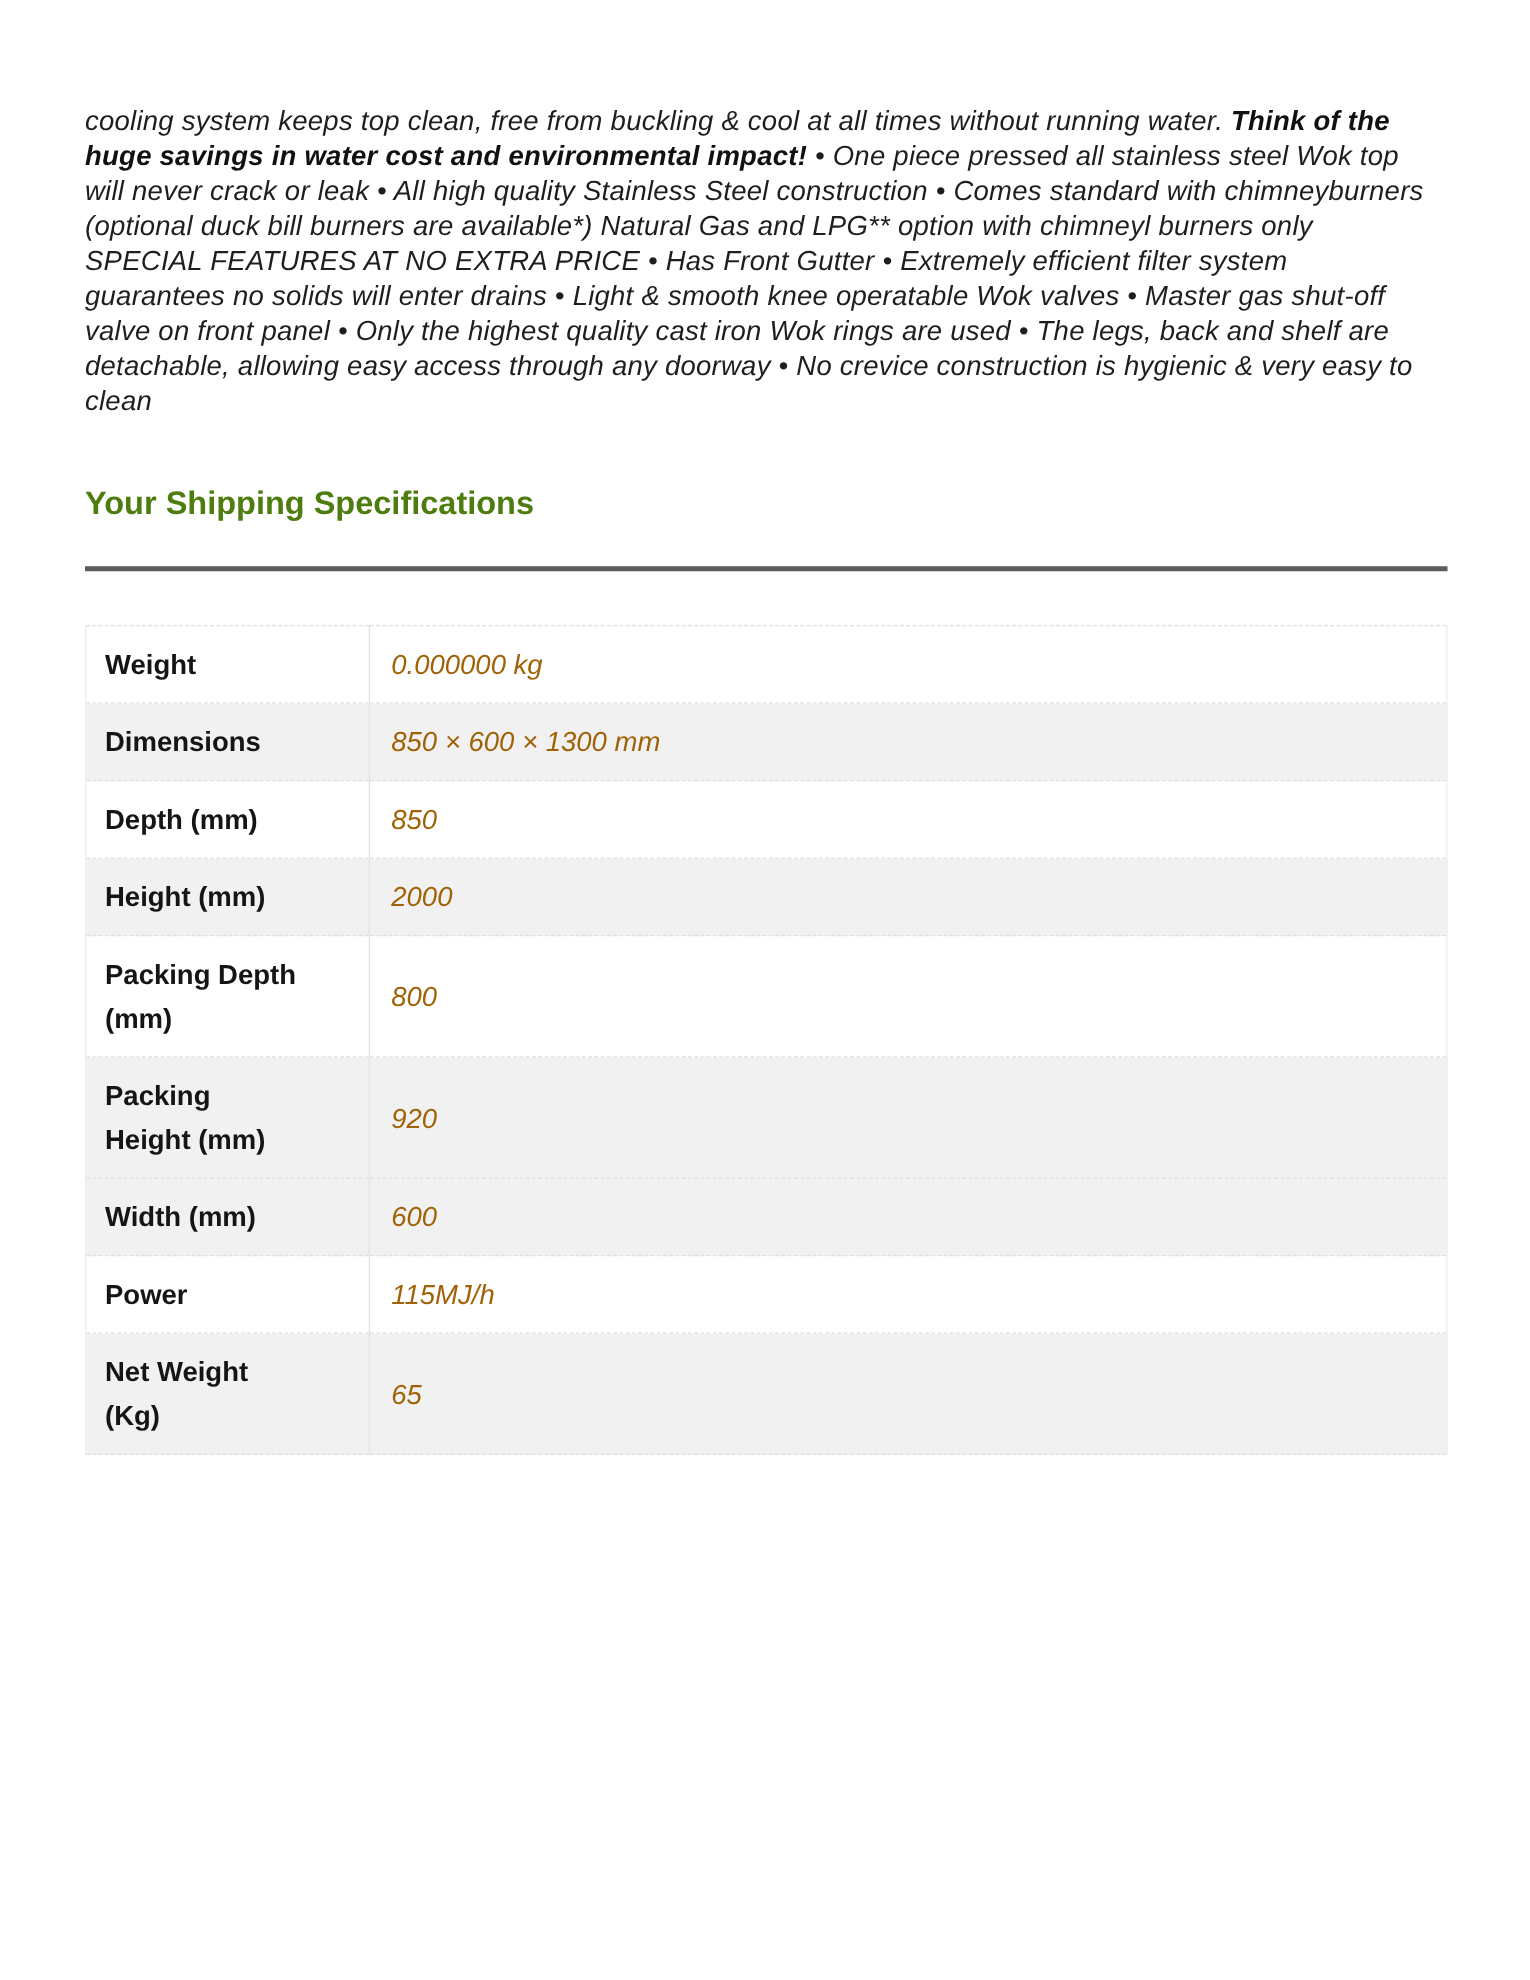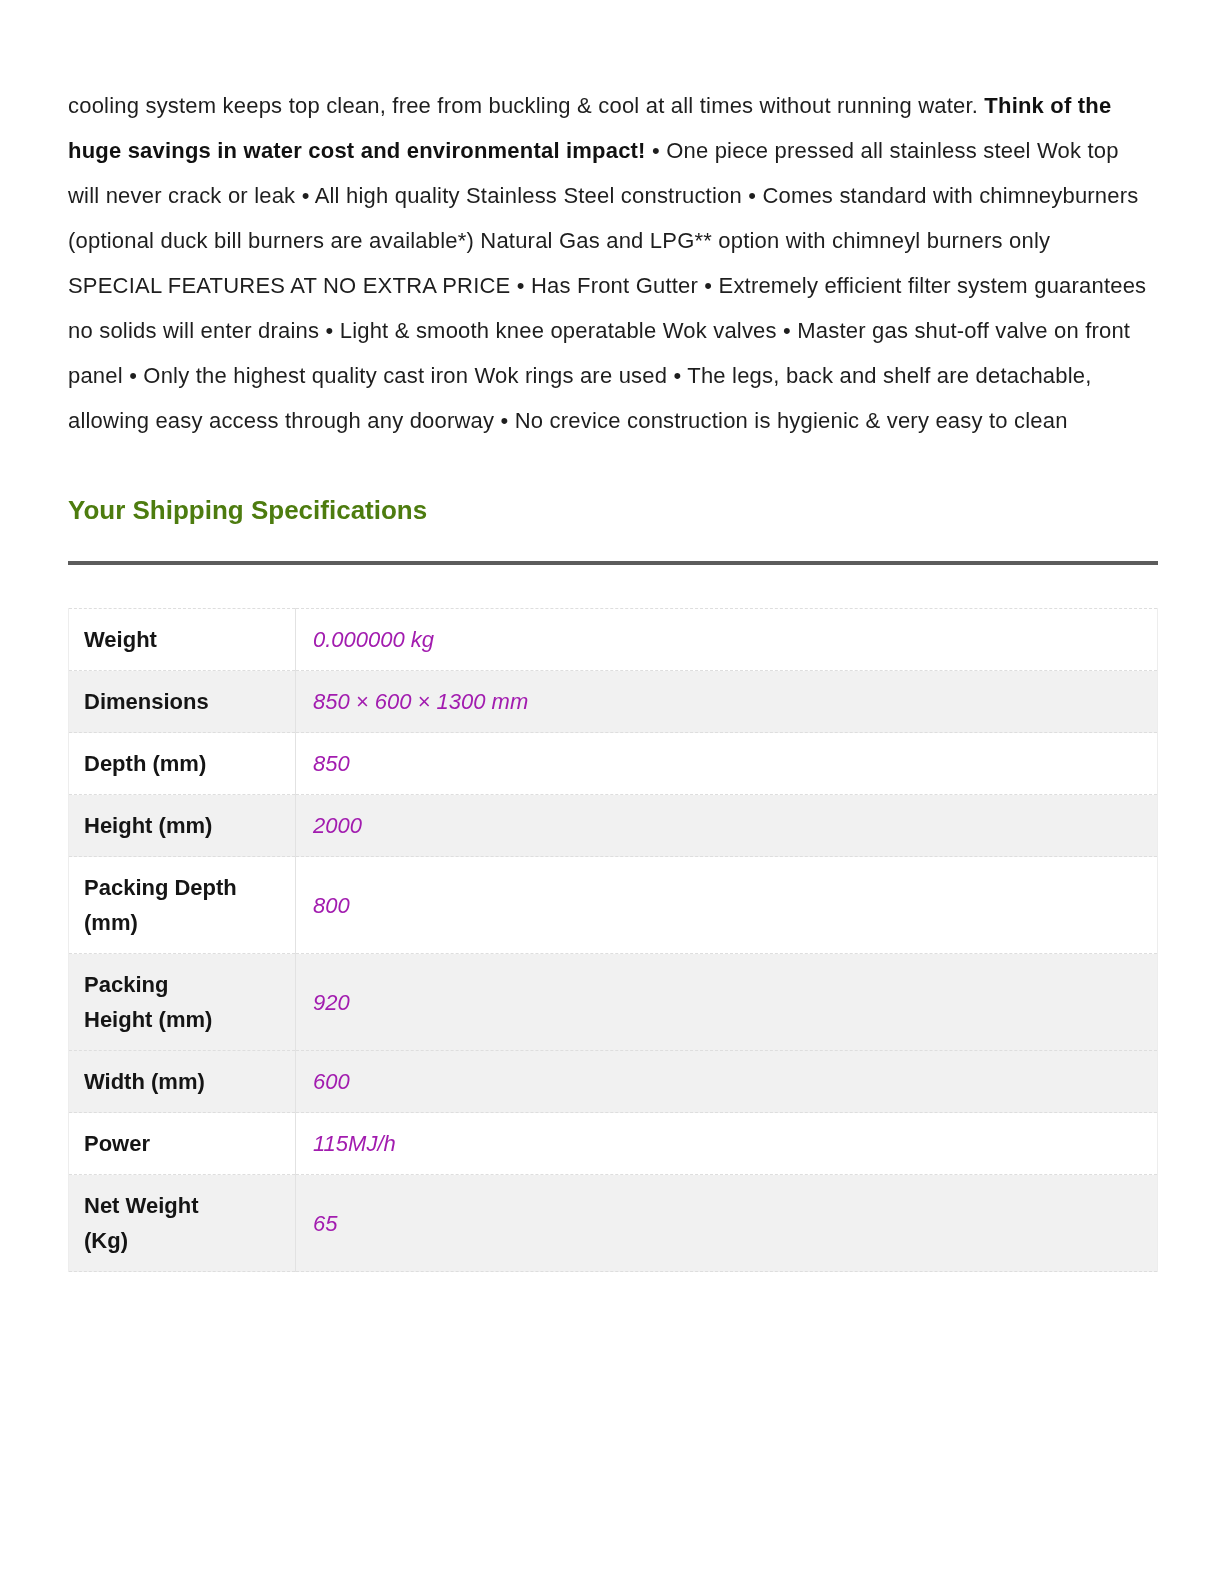--- a/index.html
+++ b/index.html
@@ -14,23 +14,24 @@
     height: 1584px;
     overflow: hidden;
   }
   .page {
     padding: 83px 56px 0 68px;
   }
   .desc {
     width: 1080px;
     margin: 0;
     font-size: 22px;
-    line-height: 45px;
+    line-height: 28px;
     letter-spacing: 0.2px;
     color: #1e1e1e;
+    font-style: italic;
   }
   .desc strong {
     font-weight: bold;
     color: #111111;
   }
   .shipping-heading {
     margin: 52px 0 0 0;
     font-size: 26px;
     line-height: 30px;
     font-weight: bold;
@@ -68,21 +69,21 @@
     line-height: 35px;
     color: #151515;
     padding: 13px 56px 13px 15px;
     border-right: 1px solid #e2e2e2;
     border-bottom: 1px dashed #dedede;
   }
   .spec-table td {
     font-size: 22px;
     font-style: italic;
     line-height: 35px;
-    color: #a21caf;
+    color: #a16207;
     vertical-align: middle;
     padding: 13px 15px 13px 17px;
     border-bottom: 1px dashed #dedede;
   }
 </style>
 </head>
 <body>
 
 <main class="page">
 

